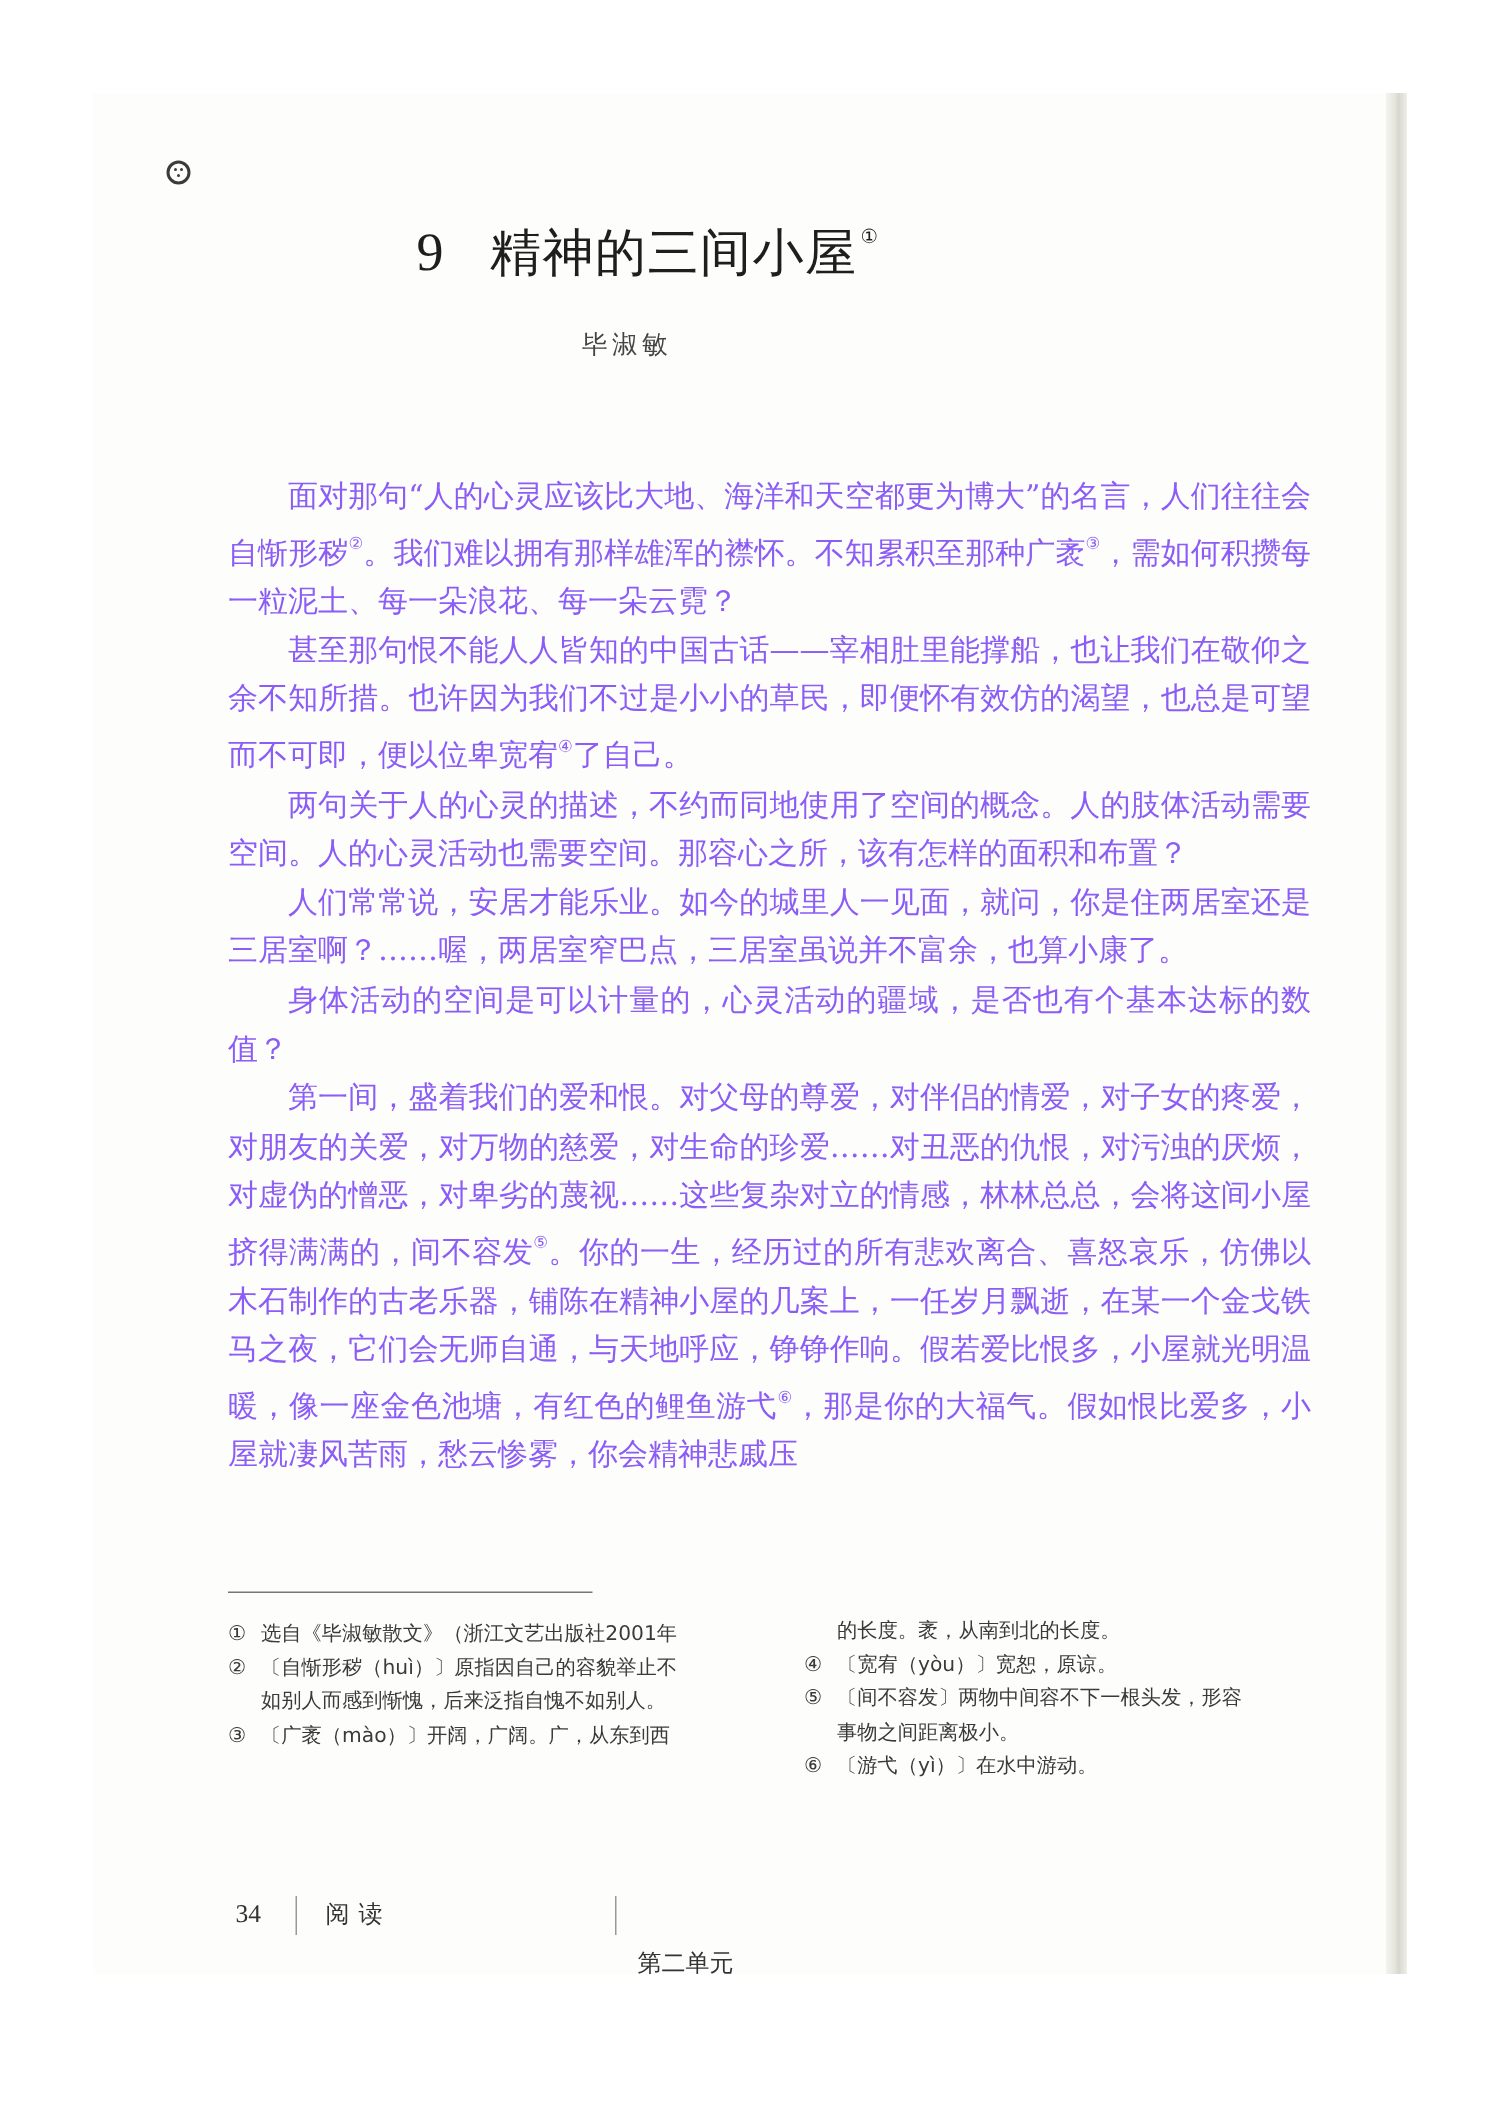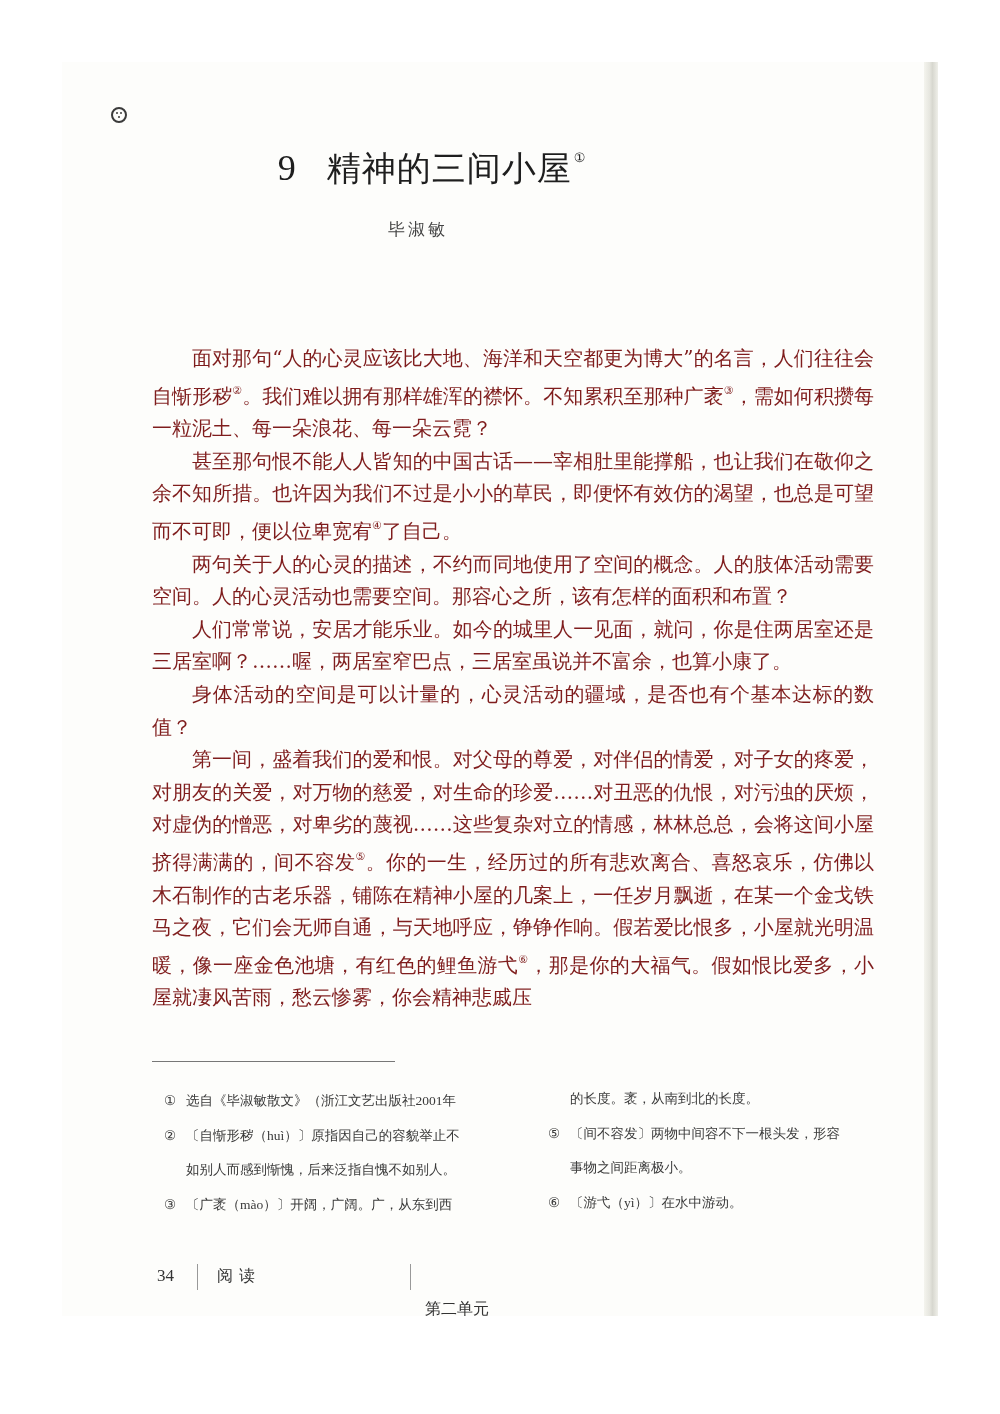--- a/index.html
+++ b/index.html
@@ -35,34 +35,34 @@
   }
   .title .num { margin-right: 30px; font-family: "Liberation Serif", serif; font-size: 36px; }
   .title sup { font-size: 13px; vertical-align: 18px; margin-left: 2px; }
   .author {
     position: absolute; left: 0; width: 880px; top: 218px; text-align: right;
     font-size: 17px; letter-spacing: 3px; color: #444; padding-right: 0;
   }
   .author span { position: absolute; left: 388px; }
   .body-text {
     position: absolute; left: 152px; top: 314px; width: 722px;
-    font-size: 20px; line-height: 32.6px; color: #7f1d1d; text-align: justify; margin-top: 28px;
+    font-size: 20px; line-height: 32.6px; color: #8b5cf6; text-align: justify;
   }
   .body-text p { margin: 0; text-indent: 2em; }
   .body-text sup { font-size: 11px; vertical-align: 9px; }
   .rule {
     position: absolute; left: 152px; top: 1061px; width: 243px; height: 1px; background: #777;
   }
   .notes {
     position: absolute; top: 1078px; font-family: "DejaVu Sans", "Liberation Sans", sans-serif;
     font-size: 13.5px; line-height: 22.5px; color: #3a3a3a;
   }
   .notes.left { left: 152px; width: 350px; }
   .notes.right { left: 536px; width: 350px; top: 1076px; }
-  .note { padding-left: 22px; text-indent: -22px; margin: 12px; font-family: Liberation Serif, serif; }
+  .note { padding-left: 22px; text-indent: -22px; margin: 0; }
   .note.cont { padding-left: 22px; text-indent: 0; }
   .note .mk { display: inline-block; width: 22px; text-indent: 0; }
   .footer {
     position: absolute; top: 1266px; font-size: 16px; color: #333;
   }
   .footer .pageno { position: absolute; left: 157px; font-family: "Liberation Serif", serif; font-size: 17px; }
   .footer .sep { position: absolute; width: 1px; height: 26px; background: #999; top: -2px; }
   .footer .sep1 { left: 197px; }
   .footer .sep2 { left: 410px; }
   .footer .section { position: absolute; left: 217px; letter-spacing: 6px; white-space: nowrap; }
@@ -106,20 +106,23 @@
   </div>
   <div class="note cont"><span>如别人而感到惭愧，后来泛指自愧不如别人。</span></div>
   <div class="note">
     <span class="mk">③</span><span>〔广袤（mào）〕开阔，广阔。广，从东到西</span>
   </div>
 </div>
 
 <div class="notes right">
   <div class="note cont"><span>的长度。袤，从南到北的长度。</span></div>
   <div class="note">
+    <span class="mk">④</span><span>〔宽宥（yòu）〕宽恕，原谅。</span>
+  </div>
+  <div class="note">
     <span class="mk">⑤</span><span>〔间不容发〕两物中间容不下一根头发，形容</span>
   </div>
   <div class="note cont"><span>事物之间距离极小。</span></div>
   <div class="note">
     <span class="mk">⑥</span><span>〔游弋（yì）〕在水中游动。</span>
   </div>
 </div>
 
 <div class="footer">
   <span class="pageno">34</span>

